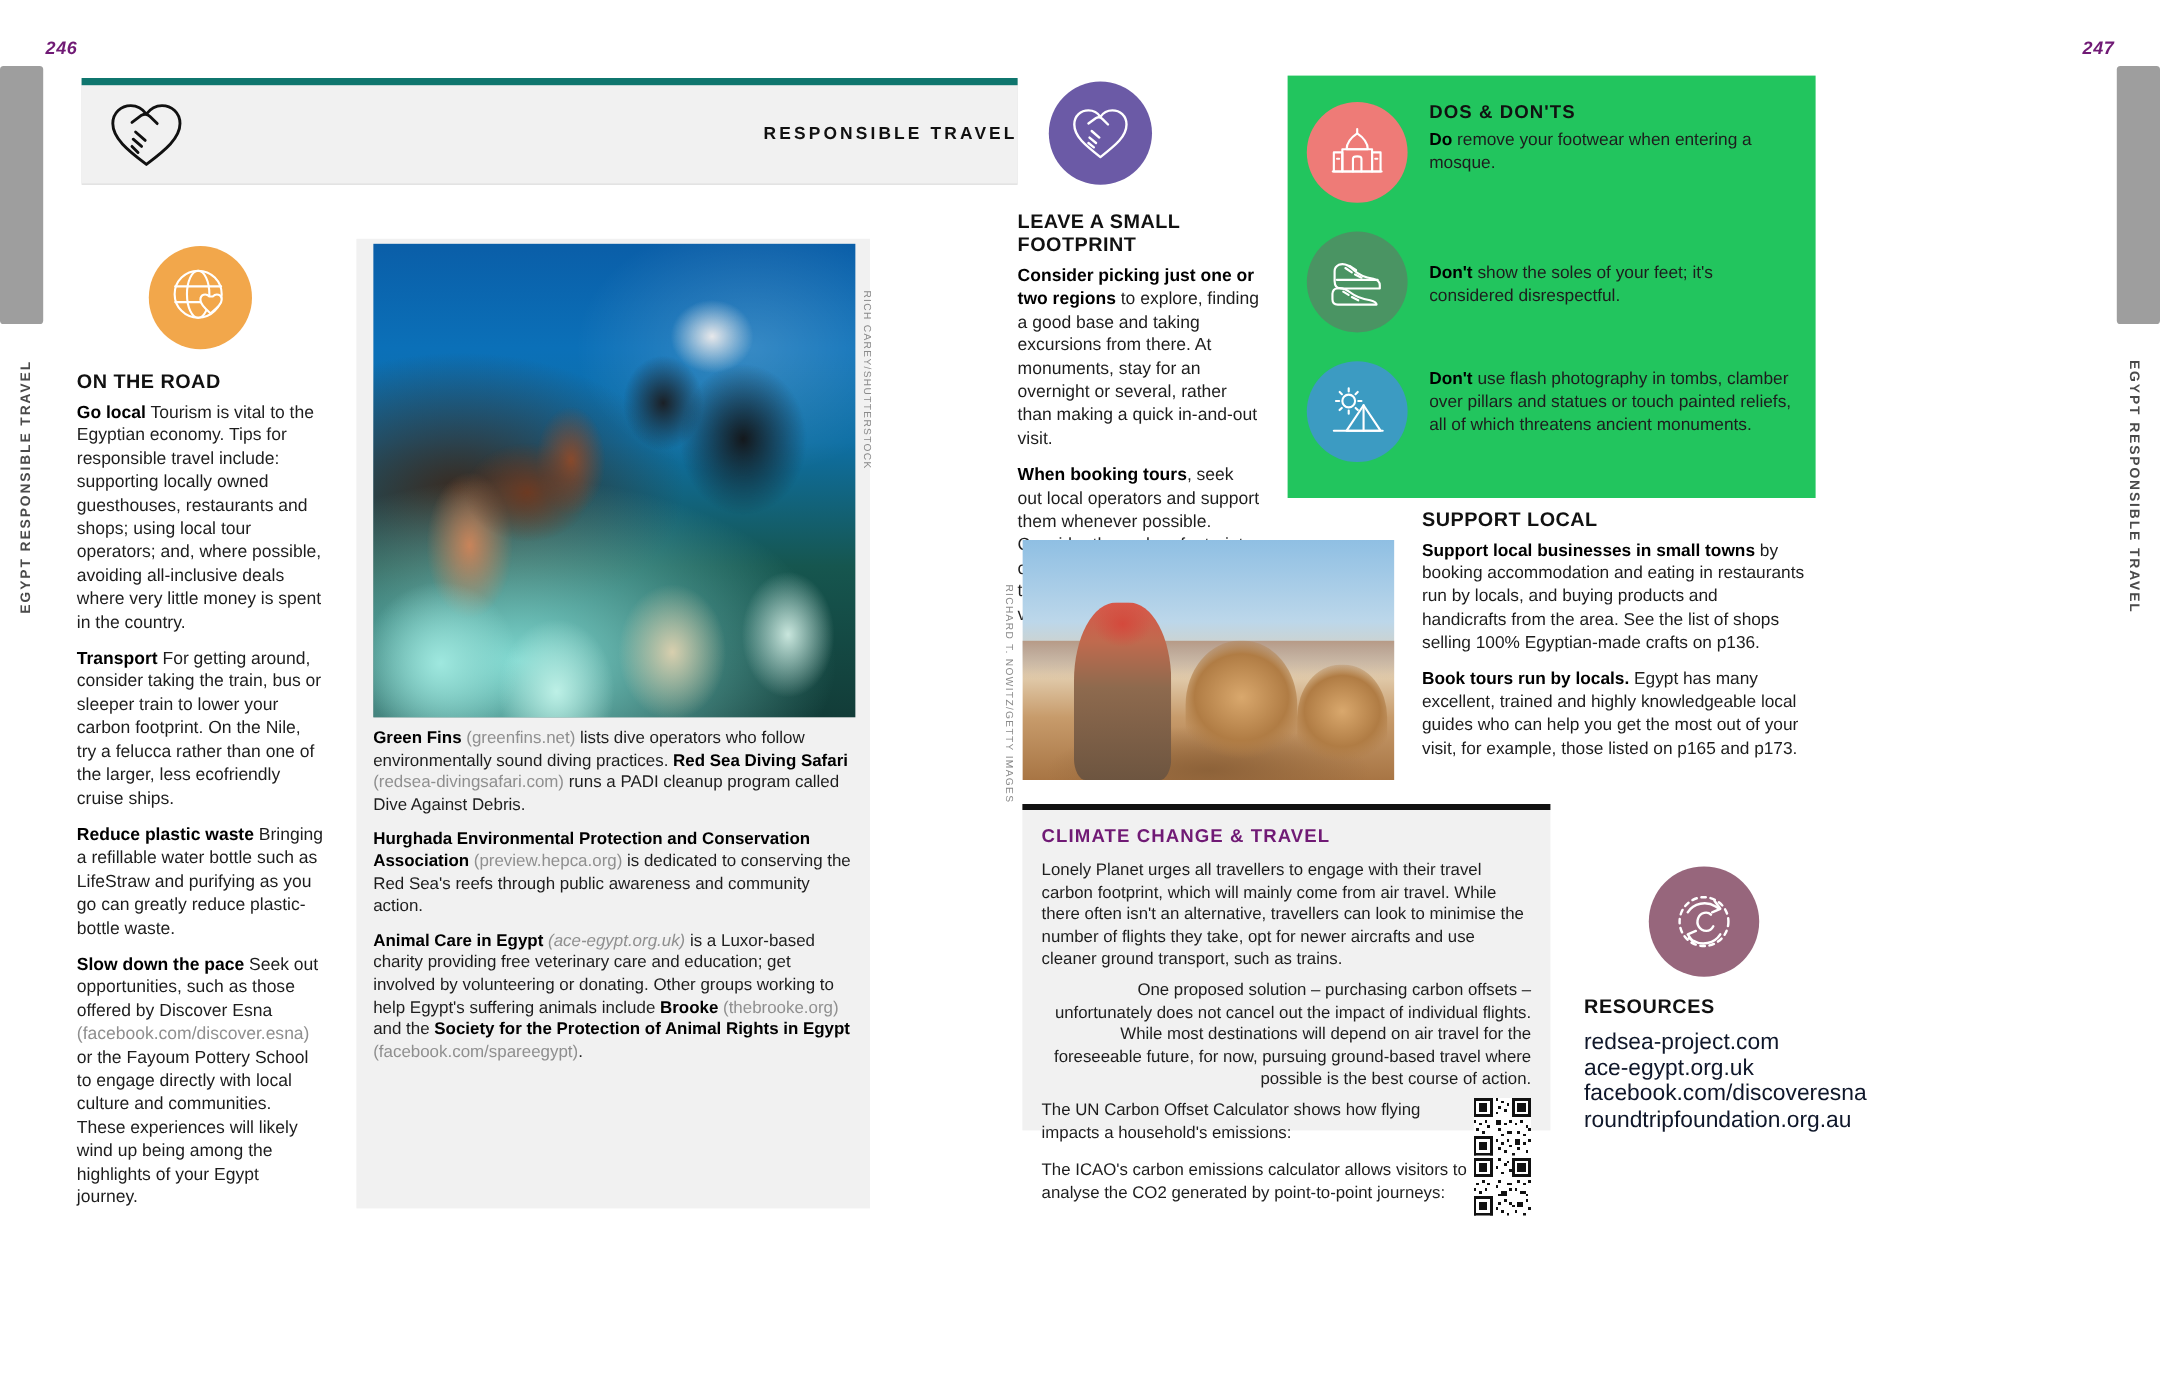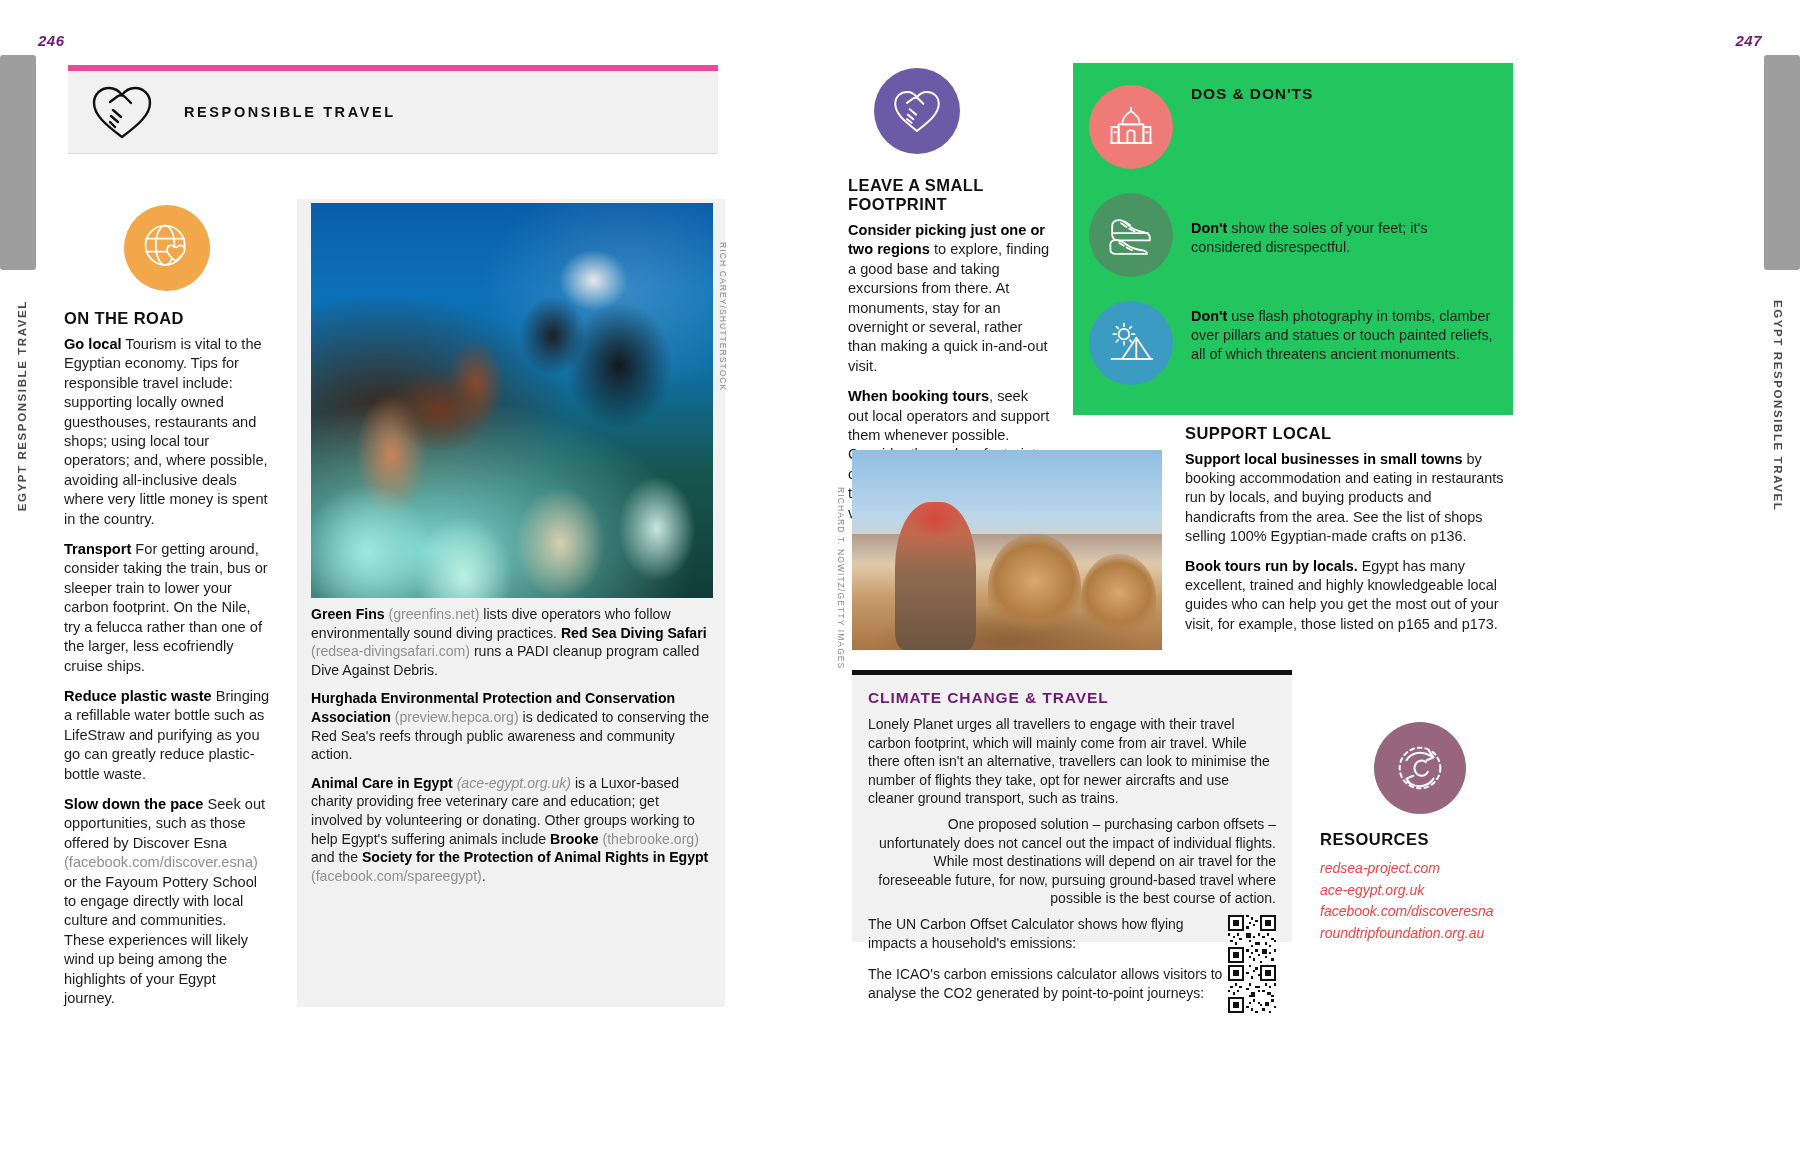--- a/index.html
+++ b/index.html
@@ -27,24 +27,25 @@
   .vhead{
     position:absolute;
     font-size:11.5px;font-weight:bold;letter-spacing:1.6px;color:#4a4a4a;
     white-space:nowrap;
   }
   .vhead.l{left:16px;top:300px;transform:rotate(180deg);writing-mode:vertical-rl;}
   .vhead.r{right:16px;top:300px;writing-mode:vertical-rl;}
 
   
   .banner{
-    position:absolute;left:68px;top:65px;width:650px;height:82px;
-    background:#f1f1f1;border-top:6px solid #ec4899;
+    position:absolute;left:68px;top:65px;width:780px;height:82px;
+    background:#f1f1f1;border-top:6px solid #0f766e;
     display:flex;align-items:center;
     box-shadow:0 1px 0 #dcdcdc;
+    justify-content:space-between;
   }
   .banner .bicon{width:76px;height:64px;margin-left:16px;flex:none;}
   .banner .btitle{
     margin-left:24px;font-size:14.5px;font-weight:bold;letter-spacing:2.6px;color:#111;
   }
 
   
   .circ{border-radius:50%;display:flex;align-items:center;justify-content:center;flex:none;}
 
   
@@ -116,21 +117,21 @@
   
   .qrrow{display:flex;align-items:flex-start;margin-top:2px;}
   .qrtxt{font-size:14px;line-height:18.6px;color:#1d1d1d;flex:1;}
   .qr{width:48px;height:48px;flex:none;}
 
   
   .resources{position:absolute;left:1320px;top:722px;width:200px;}
   .resources .icnwrap{display:flex;justify-content:center;margin-bottom:16px;}
   .resttl{font-size:16.5px;font-weight:bold;letter-spacing:.5px;margin:0 0 9px 0;color:#111;}
   .reslist{list-style:none;margin:0;padding:0;}
-  .reslist li{font-size:14px;line-height:21.5px;color:#ef4444;font-style:italic;}
+  .reslist li{font-size:19px;line-height:21.5px;color:#0f172a;}
 
   
   .reefimg{
     width:100%;height:100%;
     background:
       radial-gradient(ellipse 60% 45% at 78% 22%, rgba(255,255,255,.18) 0%, rgba(255,255,255,0) 60%),
       radial-gradient(ellipse 120% 70% at 30% 88%, #7fd8d0 0%, rgba(127,216,208,0) 55%),
       radial-gradient(ellipse 80% 50% at 18% 52%, #3a2a20 0%, rgba(58,42,32,0) 58%),
       linear-gradient(180deg,#0a5ea8 0%,#0b70b8 22%,#0e6fa4 42%,#16564f 68%,#123c38 100%);
     position:relative;
@@ -299,20 +300,23 @@
           <path d="M14 23 H42 V44 H14 Z"></path>
           <path d="M24 44 V32 C24 29 32 29 32 32 V44"></path>
           <path d="M6 26 H14 V44 H6 Z"></path>
           <path d="M42 26 H50 V44 H42 Z"></path>
           <path d="M9 32 H11 M45 32 H47"></path>
           <path d="M5 44 H51"></path>
         </svg>
       </div>
       <div>
         <h3 class="boxttl">DOS &amp; DON'TS</h3>
+        <p class="dostxt">
+          <b>Do</b><span> remove your footwear when entering a mosque.</span>
+        </p>
       </div>
     </div>
 
     <div class="dosrow" style="margin-top:24px;">
       <div class="circ" style="width:84px;height:84px;background:#4A9463;">
         <svg viewBox="0 0 58 48" width="52" height="44" fill="none" stroke="#fff" stroke-width="2" stroke-linecap="round" stroke-linejoin="round">
           <path d="M12 8 C17 6 22 9 26 13 C31 18 38 20 44 21 C48 22 50 24 50 27 L50 30 L14 30
                    C10 30 8 27 8 23 L8 14 C8 10 10 9 12 8 Z"></path>
           <path d="M18 11 L24 15 M22 9 L28 13 M27 17 L33 20"></path>
           <path d="M10 22 H48"></path>

